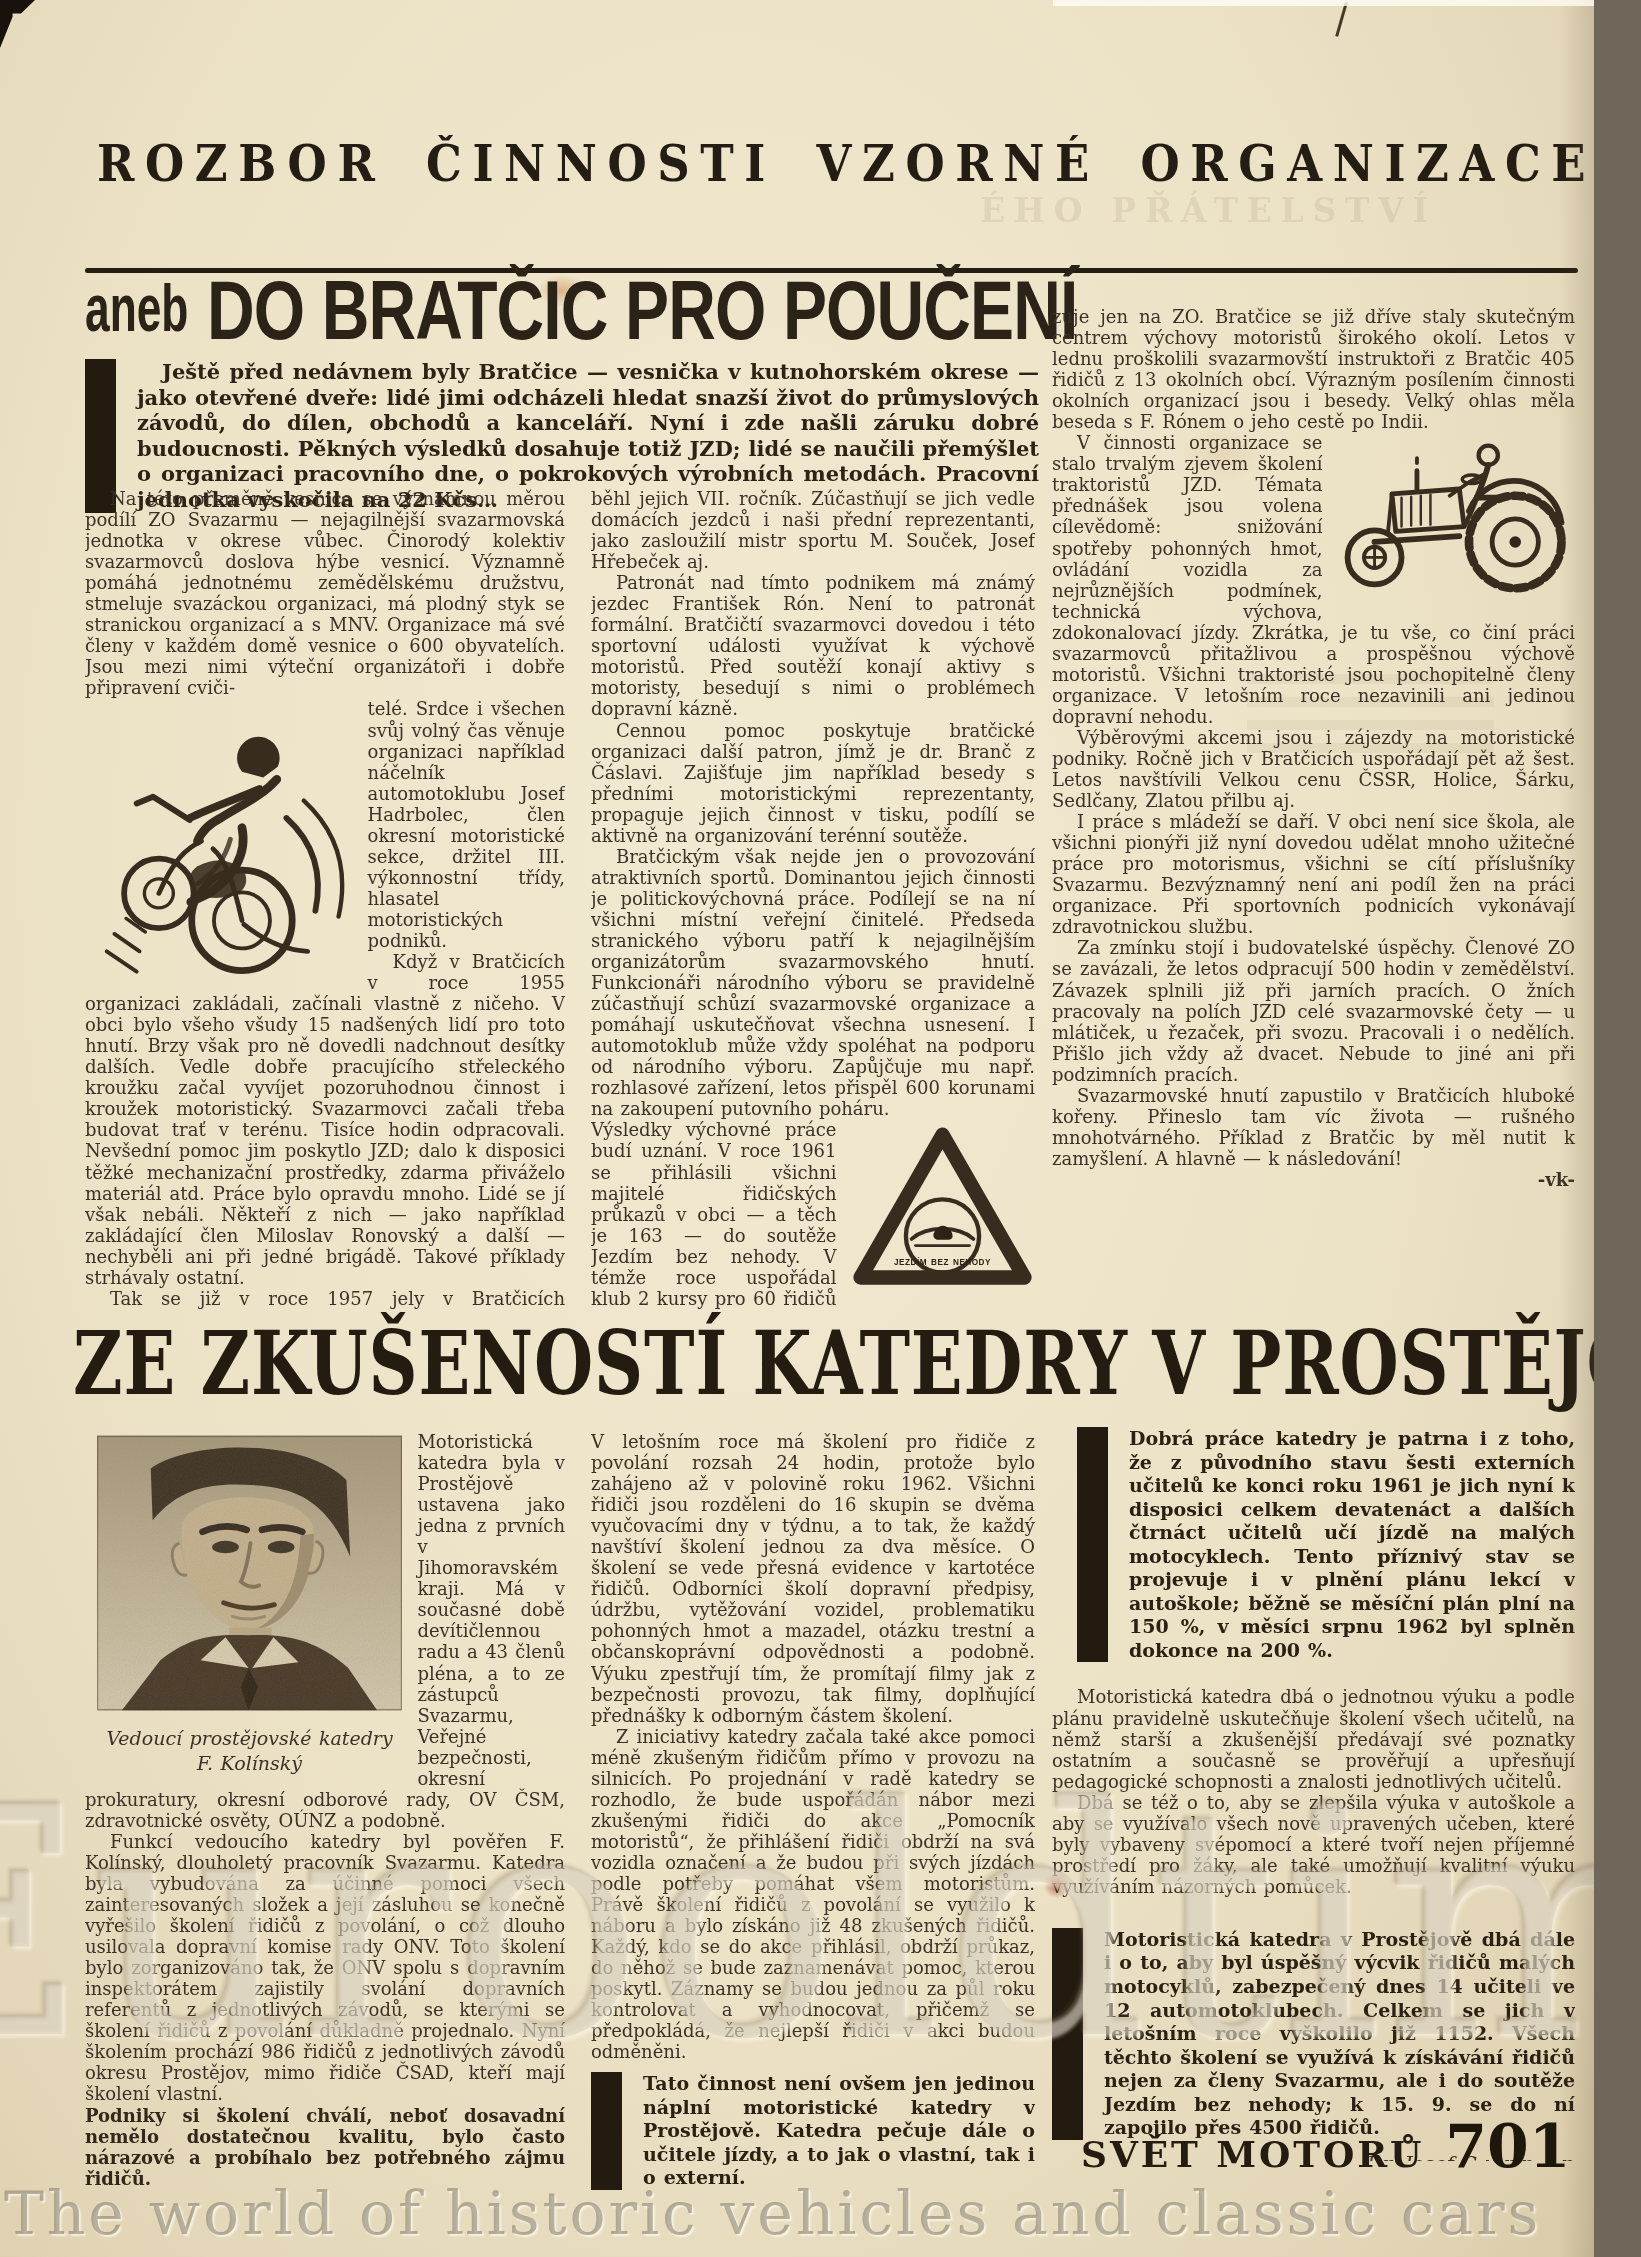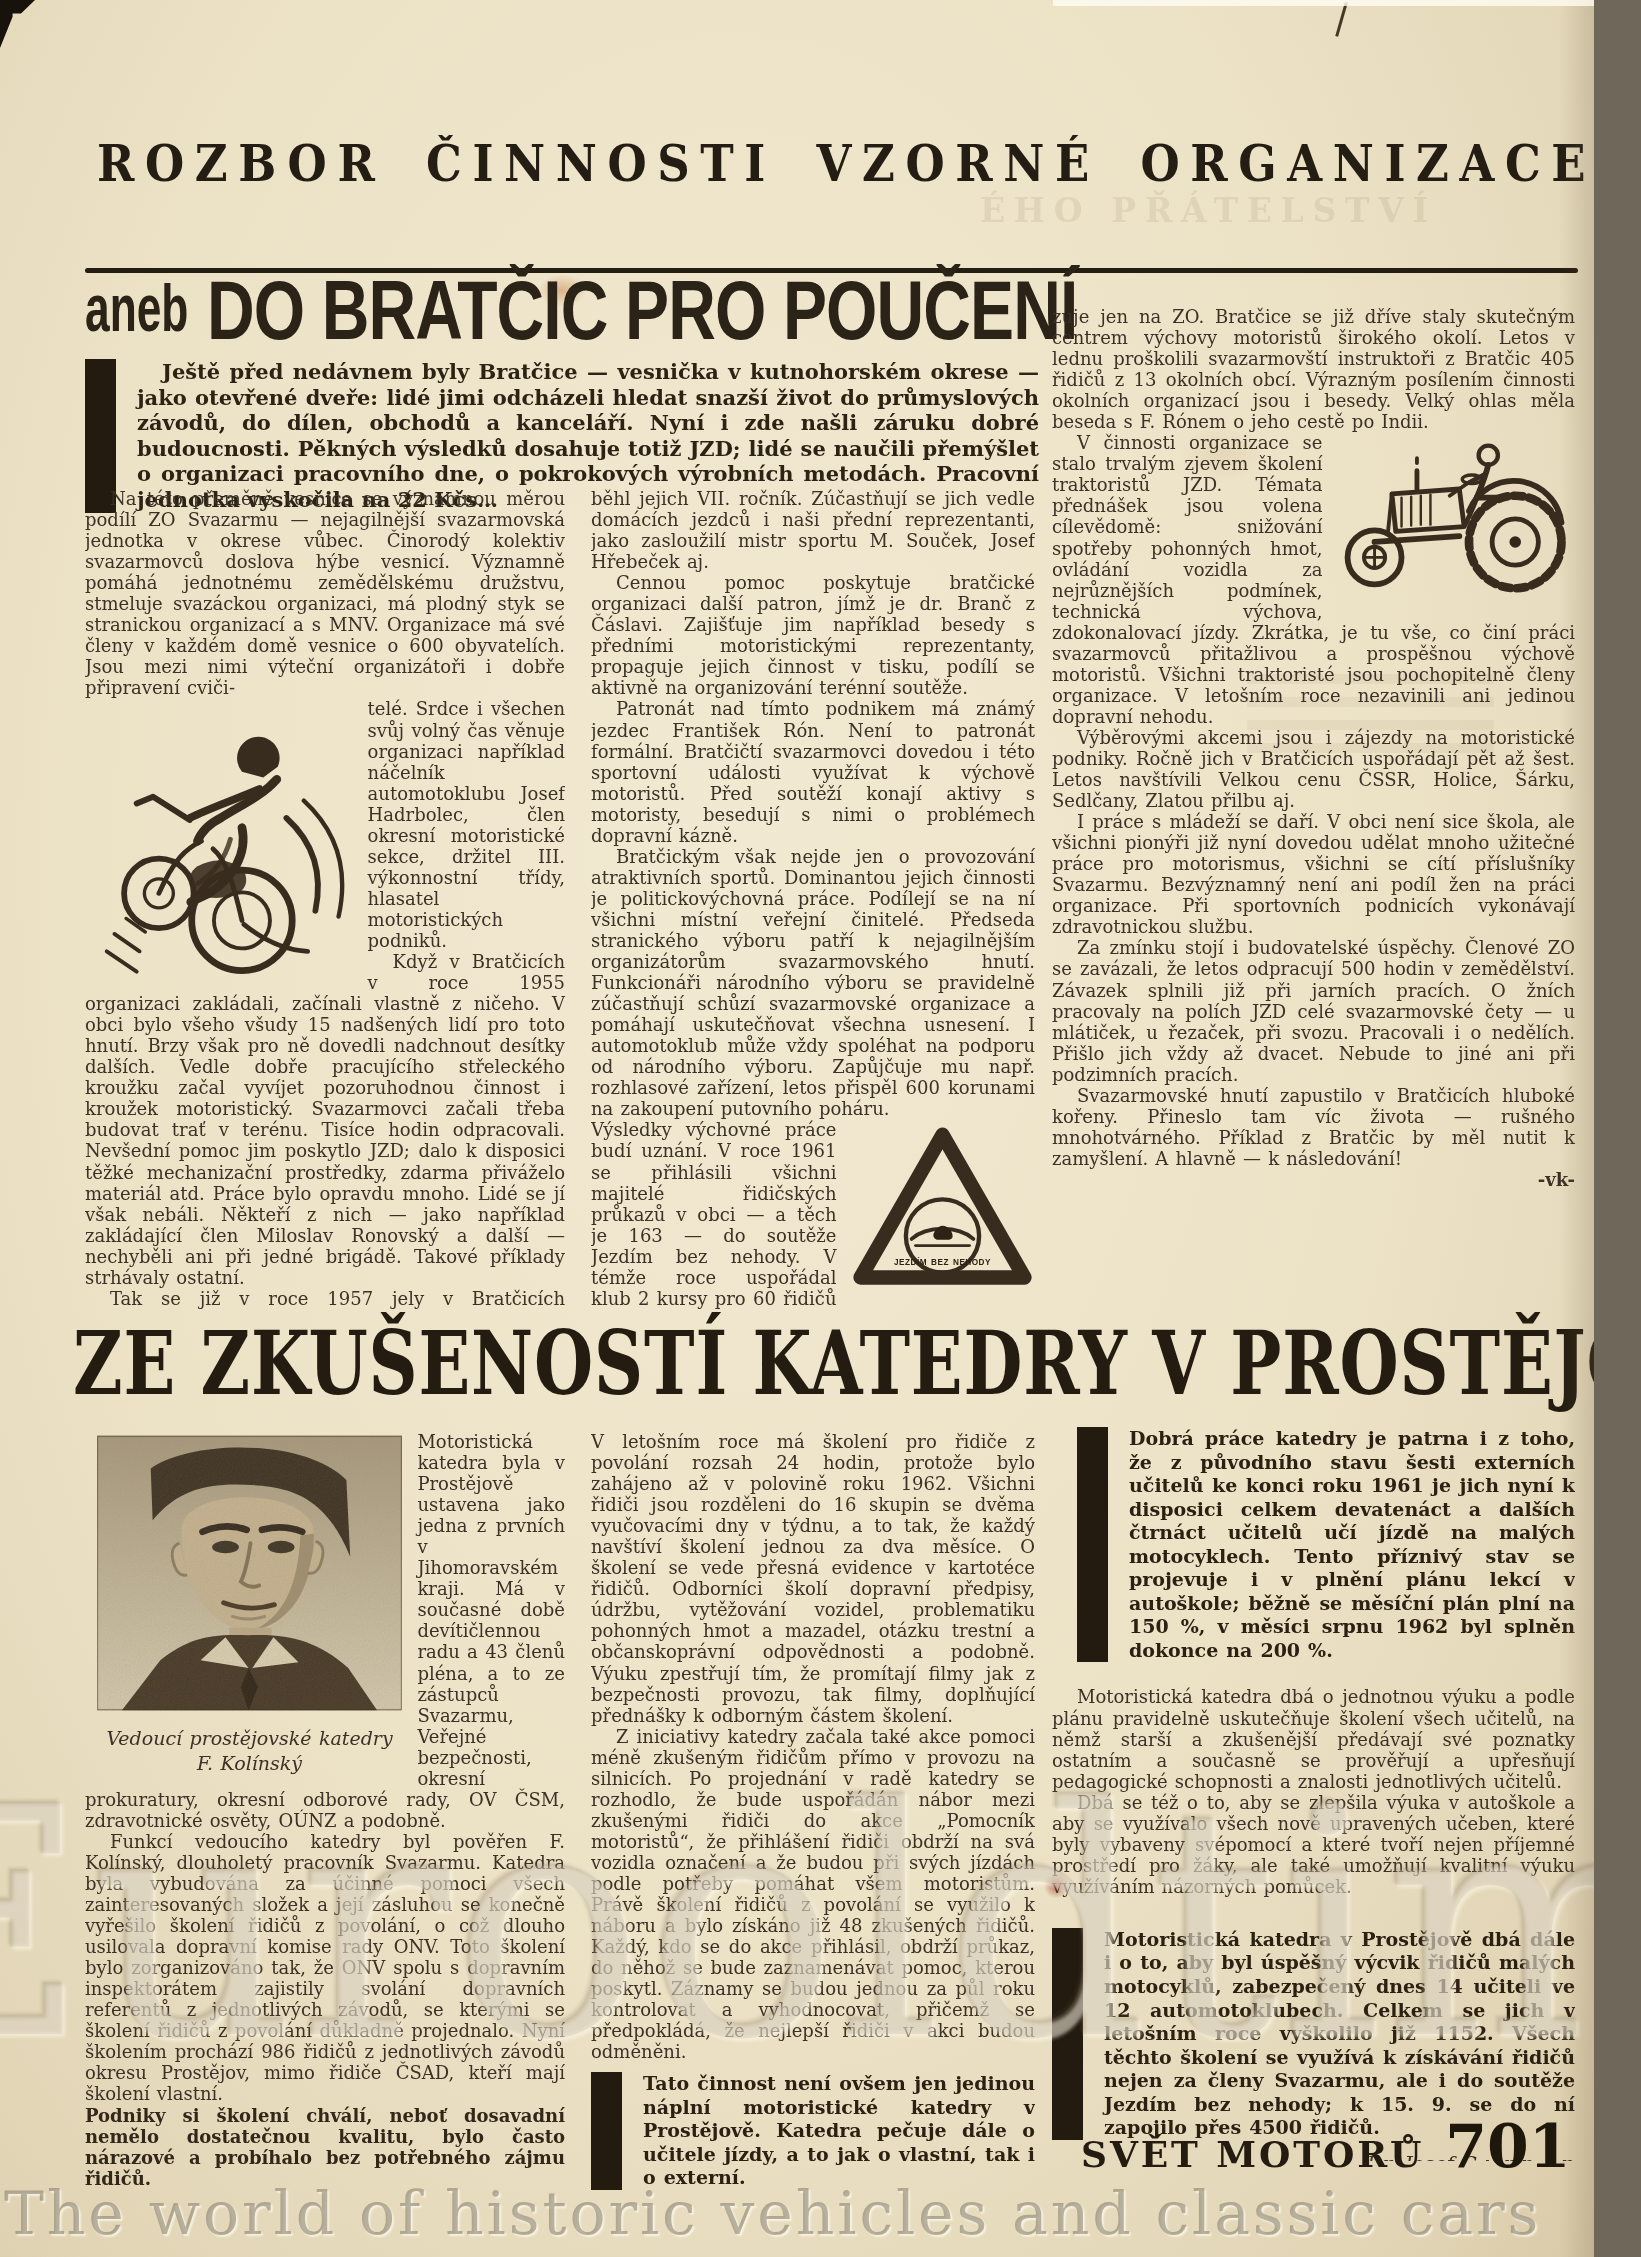--- a/index.html
+++ b/index.html
@@ -152,22 +152,22 @@
         </svg>
       </span>
       <p class="noind">telé. Srdce i všechen svůj volný čas věnuje organizaci například náčelník automotoklubu Josef Hadrbolec, člen okresní motoristické sekce, držitel III. výkonnostní třídy, hlasatel motoristických podniků.</p>
     </div>
     <p>Když v Bratčicích v roce 1955 organizaci zakládali, začínali vlastně z ničeho. V obci bylo všeho všudy 15 nadšených lidí pro toto hnutí. Brzy však pro ně dovedli nadchnout desítky dalších. Vedle dobře pracujícího střeleckého kroužku začal vyvíjet pozoruhodnou činnost i kroužek motoristický. Svazarmovci začali třeba budovat trať v terénu. Tisíce hodin odpracovali. Nevšední pomoc jim poskytlo JZD; dalo k disposici těžké mechanizační prostředky, zdarma přiváželo materiál atd. Práce bylo opravdu mnoho. Lidé se jí však nebáli. Někteří z nich — jako například zakládající člen Miloslav Ronovský a další — nechyběli ani při jedné brigádě. Takové příklady strhávaly ostatní.</p>
     <p>Tak se již v roce 1957 jely v Bratčicích populární „Bratčické šlapačky“. Letos pro-</p>
   </div>
 
   <div class="c" id="a1c2">
     <p class="noind">běhl jejich VII. ročník. Zúčastňují se jich vedle domácích jezdců i naši přední reprezentanti, jako zasloužilí mistr sportu M. Souček, Josef Hřebeček aj.</p>
+    <p>Patronát nad tímto podnikem má známý jezdec František Rón. Není to patronát formální. Bratčičtí svazarmovci dovedou i této sportovní události využívat k výchově motoristů. Před soutěží konají aktivy s motoristy, besedují s nimi o problémech dopravní kázně.</p>
     <p>Cennou pomoc poskytuje bratčické organizaci další patron, jímž je dr. Branč z Čáslavi. Zajišťuje jim například besedy s předními motoristickými reprezentanty, propaguje jejich činnost v tisku, podílí se aktivně na organizování terénní soutěže.</p>
-    <p>Patronát nad tímto podnikem má známý jezdec František Rón. Není to patronát formální. Bratčičtí svazarmovci dovedou i této sportovní události využívat k výchově motoristů. Před soutěží konají aktivy s motoristy, besedují s nimi o problémech dopravní kázně.</p>
     <p>Bratčickým však nejde jen o provozování atraktivních sportů. Dominantou jejich činnosti je politickovýchovná práce. Podílejí se na ní všichni místní veřejní činitelé. Předseda stranického výboru patří k nejagilnějším organizátorům svazarmovského hnutí. Funkcionáři národního výboru se pravidelně zúčastňují schůzí svazarmovské organizace a pomáhají uskutečňovat všechna usnesení. I automotoklub může vždy spoléhat na podporu od národního výboru. Zapůjčuje mu např. rozhlasové zařízení, letos přispěl 600 korunami na zakoupení putovního poháru.</p>
     <div>
       <span class="fr tri">
         <svg viewBox="0 0 192 178" width="185" height="172" style="font-size:18.5px">
           <g class="ink" stroke="#2c2216">
             <path d="M96,12 L181,160 L11,160 Z" stroke-width="15"></path>
             <circle cx="96" cy="117" r="38" stroke-width="4.5"></circle>
             <path d="M64,120 C80,106 112,106 128,120" stroke-width="4"></path>
             <path d="M88,112 q8,-11 17,0 q4,7 -2,9 l-13,0 q-6,-3 -2,-9 z" fill="#2c2216" stroke="none"></path>
             <path d="M68,127 L124,127" stroke-width="3"></path>

